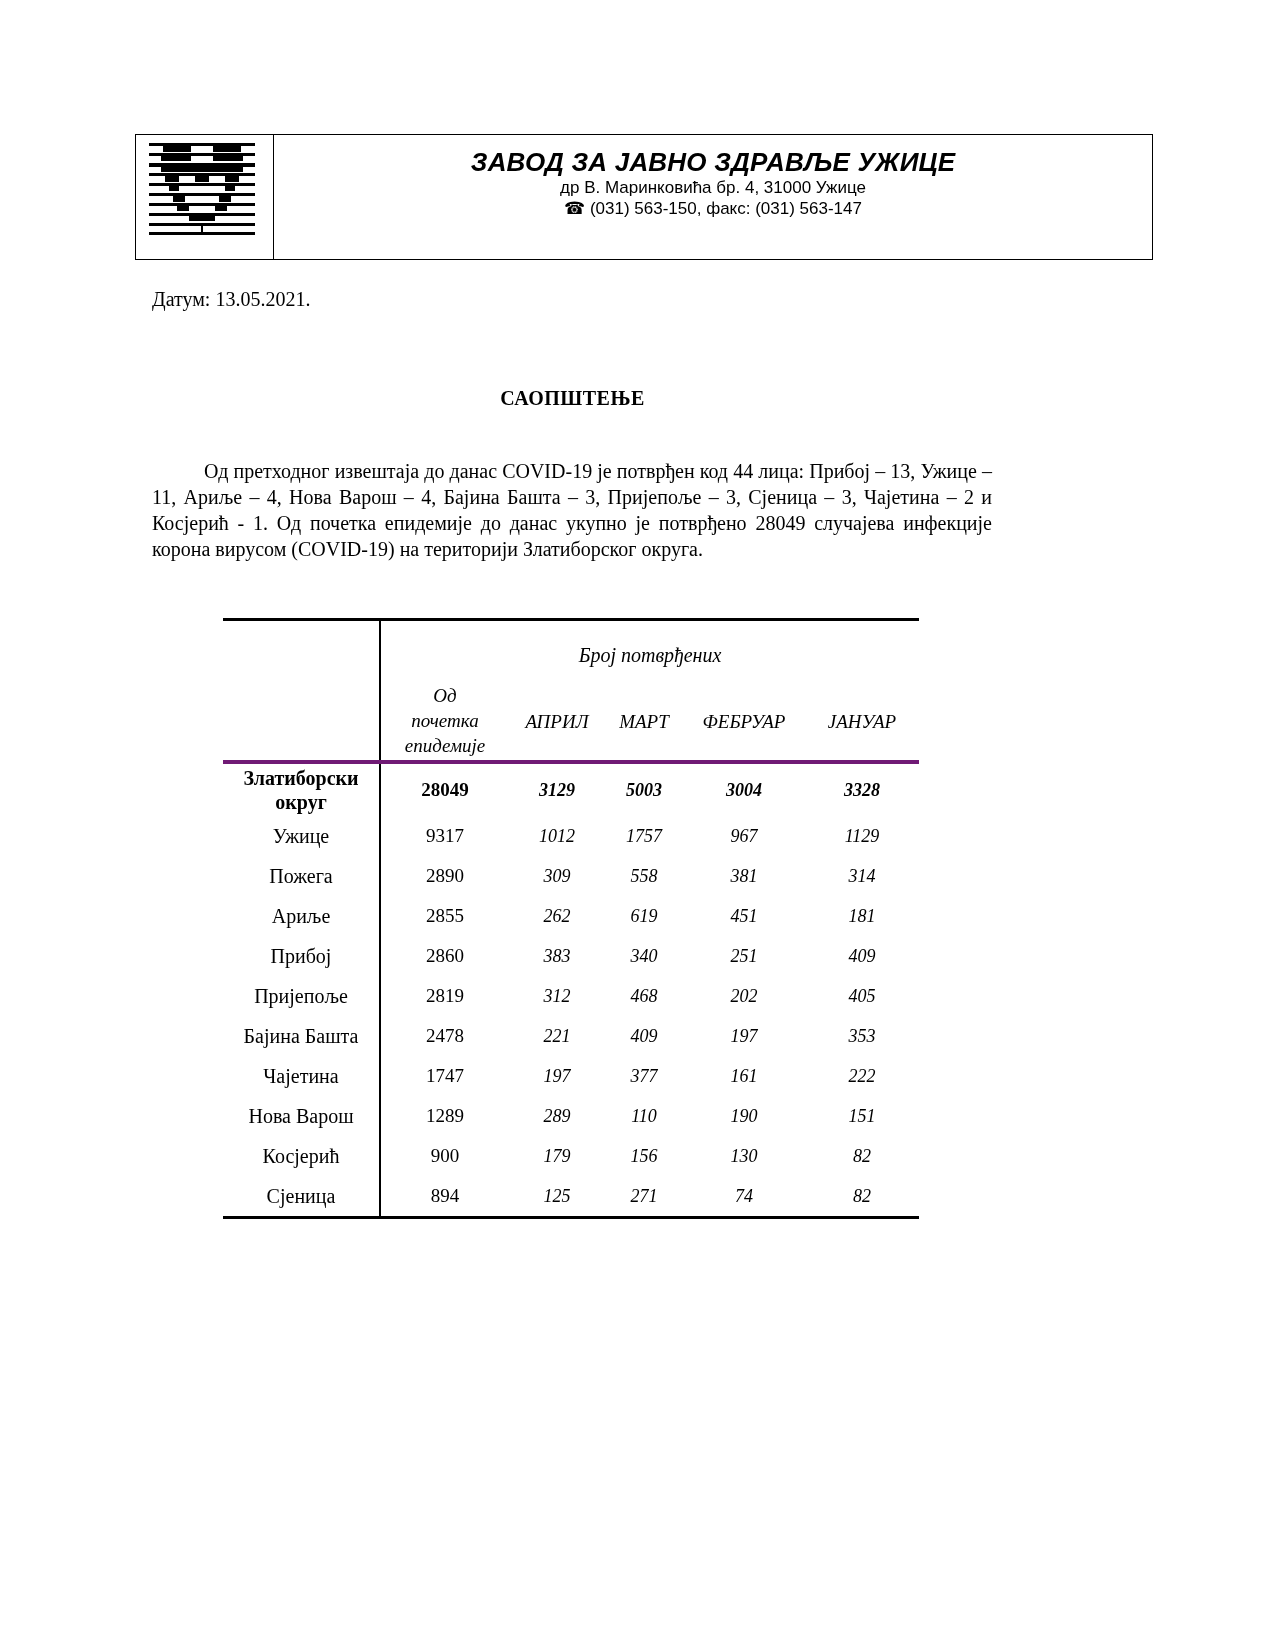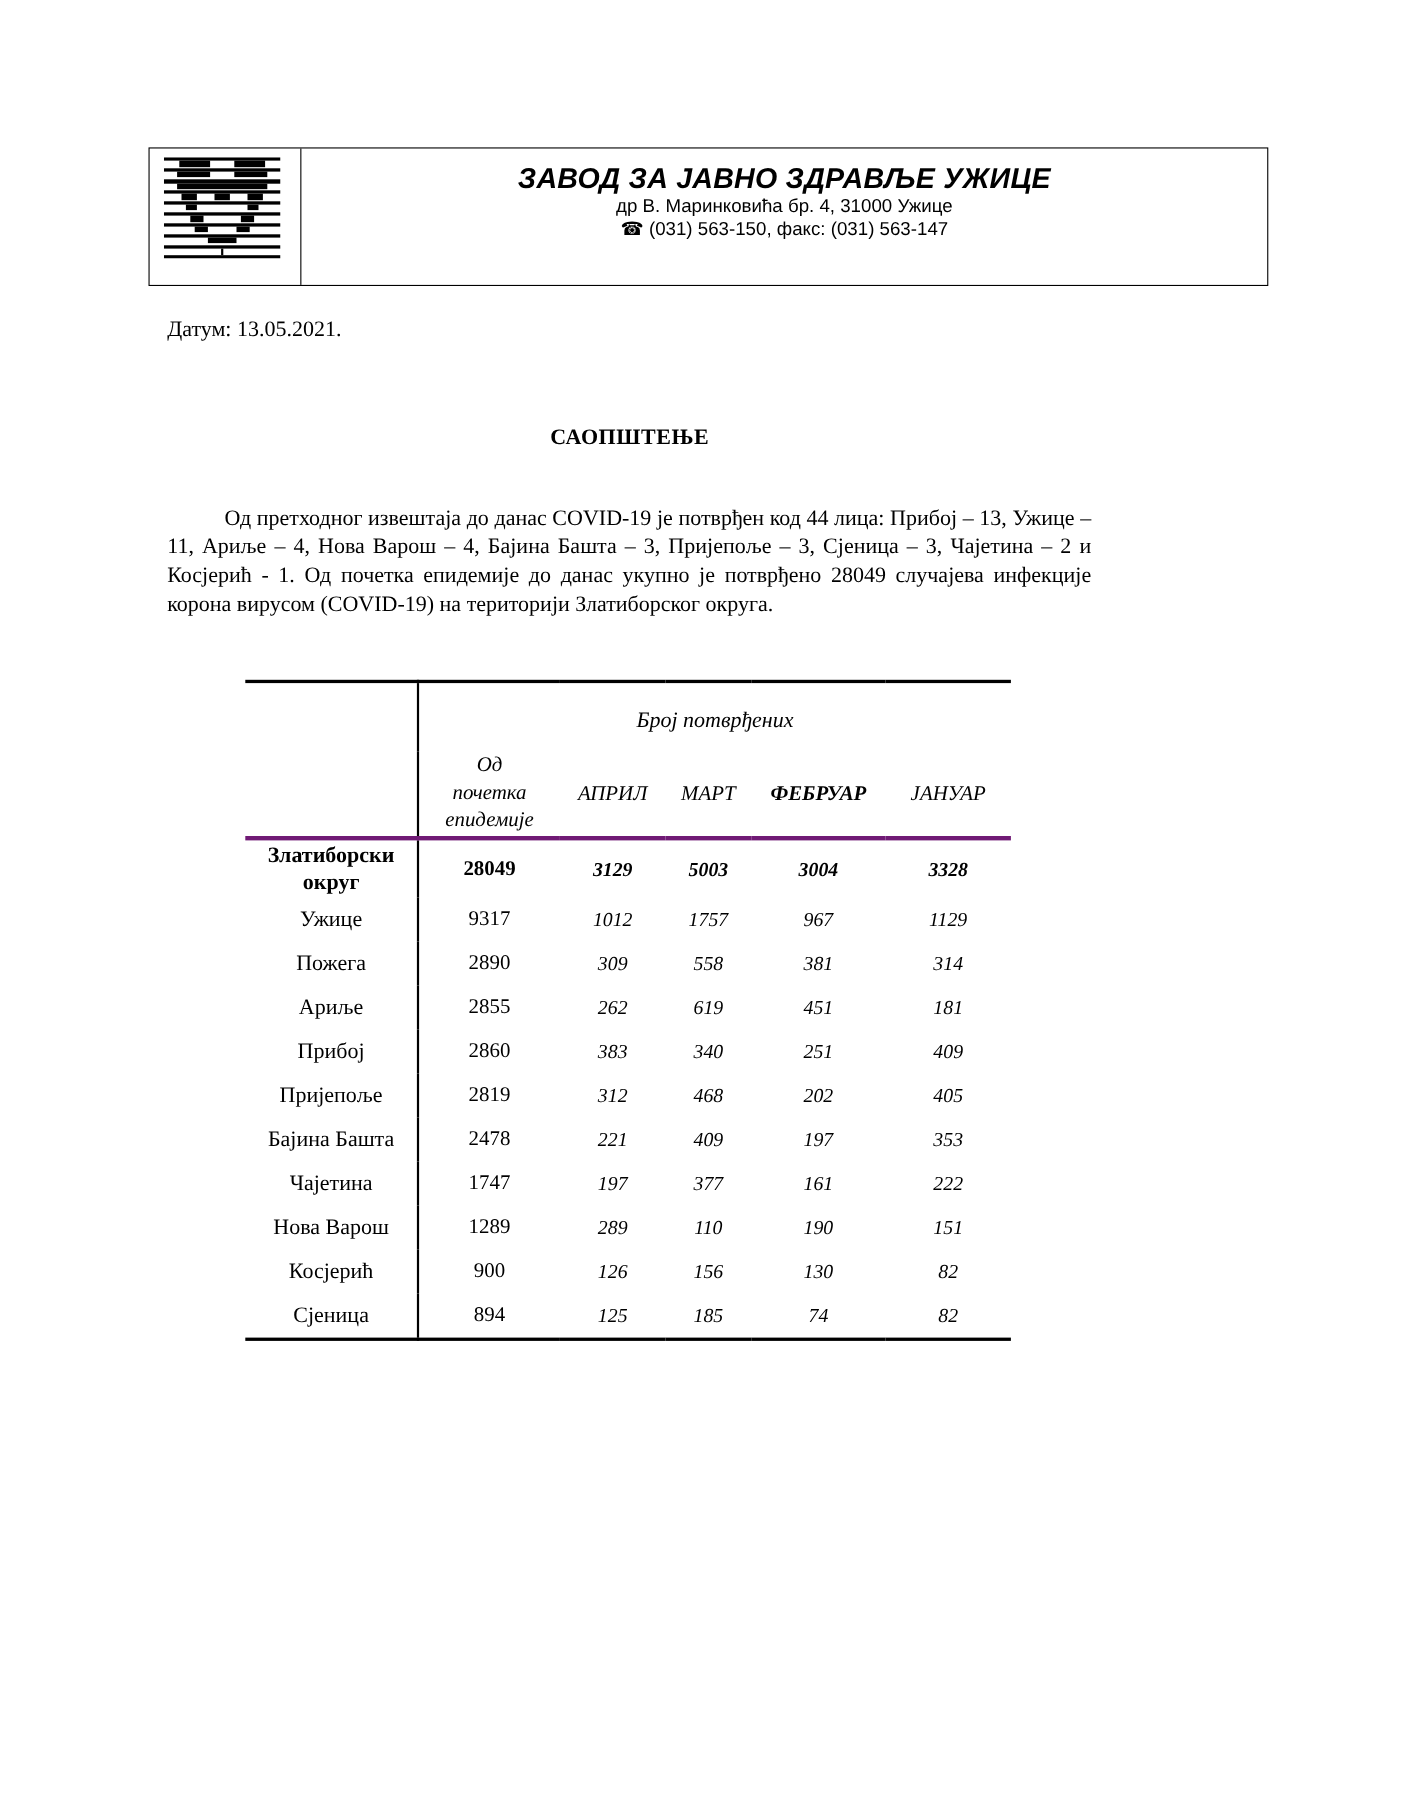--- a/index.html
+++ b/index.html
@@ -85,21 +85,21 @@
     <td class="super" colspan="5">Број потврђених</td>
   </tr>
   <tr class="hdr-mid">
     <td class="col-hdr first-hdr" style="width:128px;">
       <div>Од</div>
       <div>почетка</div>
       <div>епидемије</div>
     </td>
     <td class="col-hdr" style="width:96px;">АПРИЛ</td>
     <td class="col-hdr" style="width:78px;">МАРТ</td>
-    <td class="col-hdr" style="width:122px;font-weight:bold;">ФЕБРУАР</td>
+    <td class="col-hdr" style="width:122px;">ФЕБРУАР</td>
     <td class="col-hdr">ЈАНУАР</td>
   </tr>
   <tr class="body total">
     <td class="rowlab vline">
           <div>Златиборски</div>
           <div>округ</div>
         </td>
     <td class="num">28049</td>
     <td class="m">3129</td>
     <td class="m">5003</td>
@@ -166,27 +166,27 @@
     <td class="rowlab vline">Нова Варош</td>
     <td class="num">1289</td>
     <td class="m">289</td>
     <td class="m">110</td>
     <td class="m">190</td>
     <td class="m">151</td>
   </tr>
   <tr class="body">
     <td class="rowlab vline">Косјерић</td>
     <td class="num">900</td>
-    <td class="m">126</td>
+    <td class="m">179</td>
     <td class="m">156</td>
     <td class="m">130</td>
     <td class="m">82</td>
   </tr>
   <tr class="body bot-rule">
     <td class="rowlab vline">Сјеница</td>
     <td class="num">894</td>
     <td class="m">125</td>
-    <td class="m">185</td>
+    <td class="m">271</td>
     <td class="m">74</td>
     <td class="m">82</td>
   </tr>
 </tbody>
   </table>
 
 </body></html>

